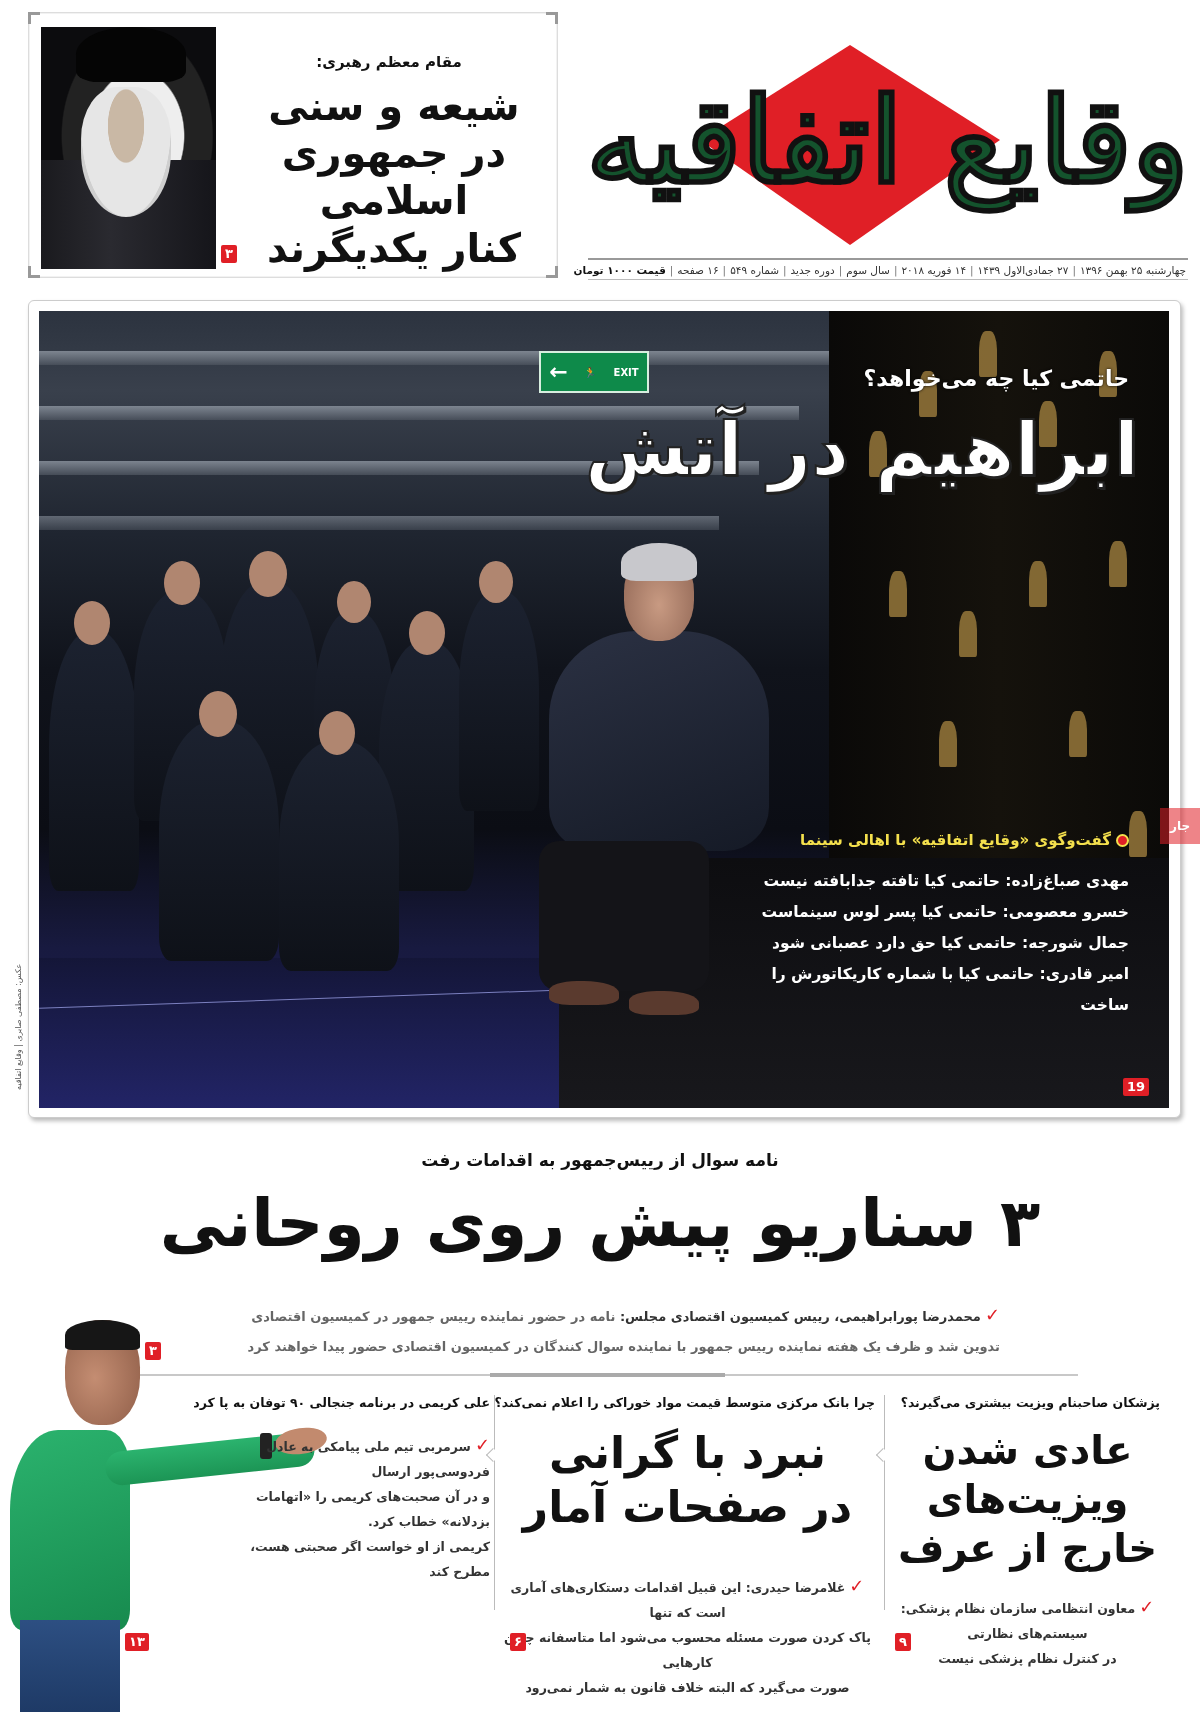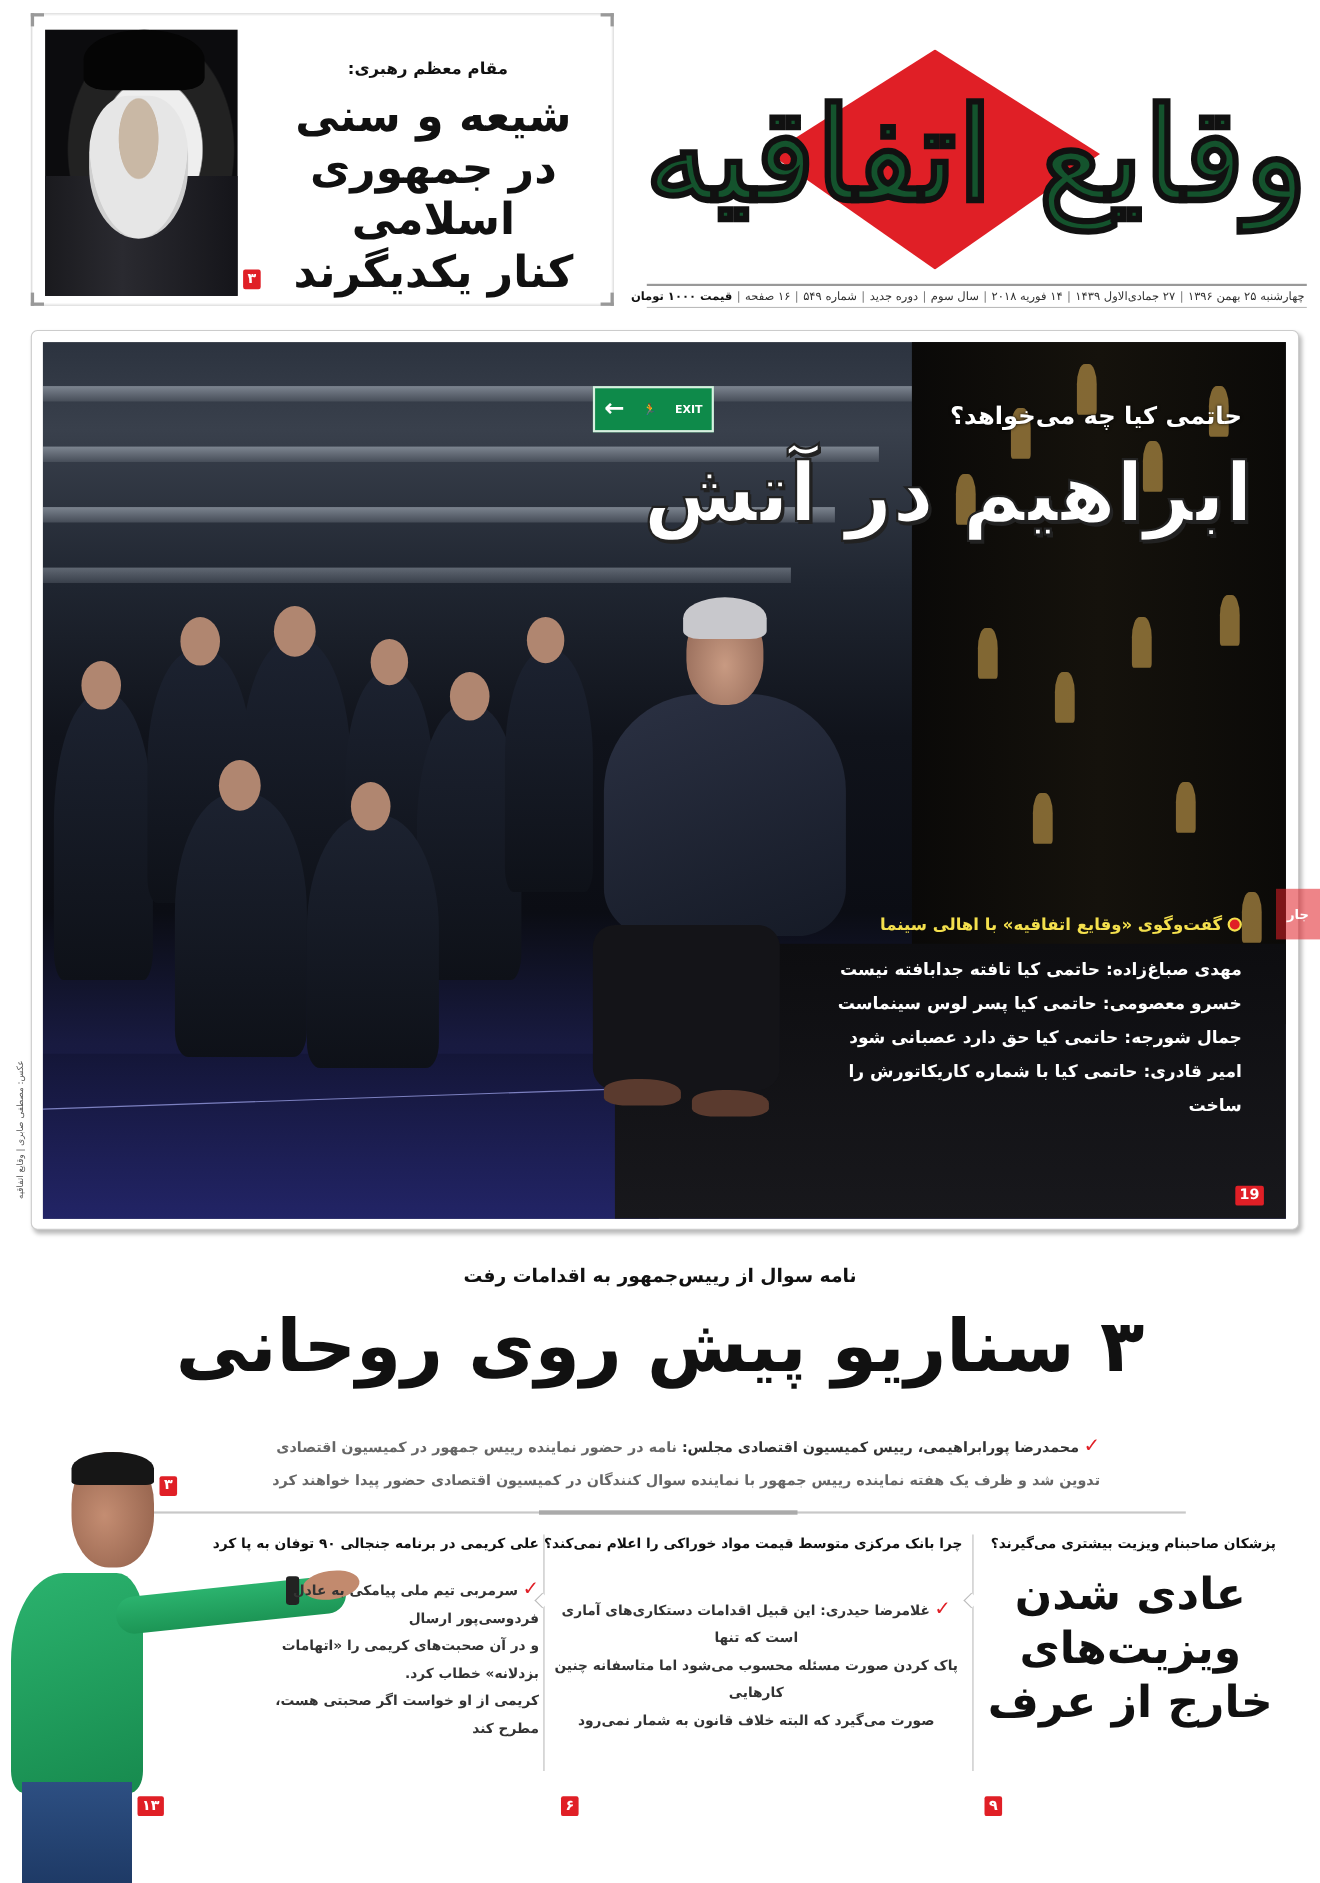--- a/index.html
+++ b/index.html
@@ -82,21 +82,21 @@
 
   .coach { left: 10px; top: 1320px; width: 330px; height: 392px; }
   .coach .shirt { position: absolute; left: 0; top: 110px; width: 120px; height: 200px; background: linear-gradient(160deg, #2bb36e, #178a4e); border-radius: 40% 20% 10% 10%; }
   .coach .arm { position: absolute; left: 95px; top: 122px; width: 210px; height: 34px; background: linear-gradient(180deg, #2bb36e, #1c9555); border-radius: 18px; transform: rotate(-6deg); }
   .coach .hand { position: absolute; left: 265px; top: 108px; width: 52px; height: 26px; background: #c28a6e; border-radius: 50%; transform: rotate(-8deg); }
   .coach .watch { position: absolute; left: 250px; top: 113px; width: 12px; height: 26px; background: #222; border-radius: 3px; }
   .coach .head { position: absolute; left: 55px; top: 0; width: 75px; height: 105px; border-radius: 45%; background: radial-gradient(ellipse at 40% 55%, #c48d72, #8b5a45); }
   .coach .hair { position: absolute; left: 55px; top: 0; width: 75px; height: 30px; border-radius: 50% 50% 10% 10%; background: #161616; }
   .coach .jeans { position: absolute; left: 10px; top: 300px; width: 100px; height: 92px; background: linear-gradient(180deg, #2d4f82, #1e3a66); }
 
-  .watermark { left: 1160px; top: 808px; width: 40px; height: 46px; background: rgba(224,31,38,0.55); color: #fff; font-size: 12px; font-weight: bold; display: flex; align-items: center; justify-content: center; direction: rtl; }
+  .watermark { left: 1160px; top: 808px; width: 40px; height: 36px; background: rgba(224,31,38,0.55); color: #fff; font-size: 12px; font-weight: bold; display: flex; align-items: center; justify-content: center; direction: rtl; }
 </style>
 </head>
 <body>
 
 <div class="abs masthead">
   <svg class="abs logo-diamond" viewBox="0 0 300 200">
     <polygon points="150,0 300,95 150,200 0,95" fill="#e01f26"></polygon>
   </svg>
   <div class="abs logo-text">وقایع اتفاقیه</div>
 </div>
@@ -228,28 +228,37 @@
     <div class="hair"></div>
 </div>
 
 <div class="abs col col-1">
   <div class="kicker">پزشکان صاحبنام ویزیت بیشتری می‌گیرند؟</div>
   <div class="headline">
     <div>عادی شدن</div>
     <div>ویزیت‌های</div>
     <div>خارج از عرف</div>
   </div>
+  <div class="summary">
+    <div><span class="check">✓</span><span>معاون انتظامی سازمان نظام پزشکی:</span></div>
+    <div>سیستم‌های نظارتی</div>
+    <div>در کنترل نظام پزشکی نیست</div>
+  </div>
   <span class="page-badge colbadge" style="left:0; top:238px;">۹</span>
 </div>
 <div class="abs vline" style="left:884px;">
     <span class="notch"></span>
   </div>
 
 <div class="abs col col-2">
   <div class="kicker">چرا بانک مرکزی متوسط قیمت مواد خوراکی را اعلام نمی‌کند؟</div>
+  <div class="headline" style="font-size:44px;">
+    <div>نبرد با گرانی</div>
+    <div>در صفحات آمار</div>
+  </div>
   <div class="summary" style="margin-top:40px;">
     <div><span class="check">✓</span><span>غلامرضا حیدری:</span> <span>این قبیل اقدامات دستکاری‌های آماری است که تنها</span></div>
     <div>پاک کردن صورت مسئله محسوب می‌شود اما متاسفانه چنین کارهایی</div>
     <div>صورت می‌گیرد که البته خلاف قانون به شمار نمی‌رود</div>
   </div>
   <span class="page-badge colbadge" style="left:10px; top:238px;">۶</span>
 </div>
 <div class="abs vline" style="left:494px;">
     <span class="notch"></span>
   </div>

